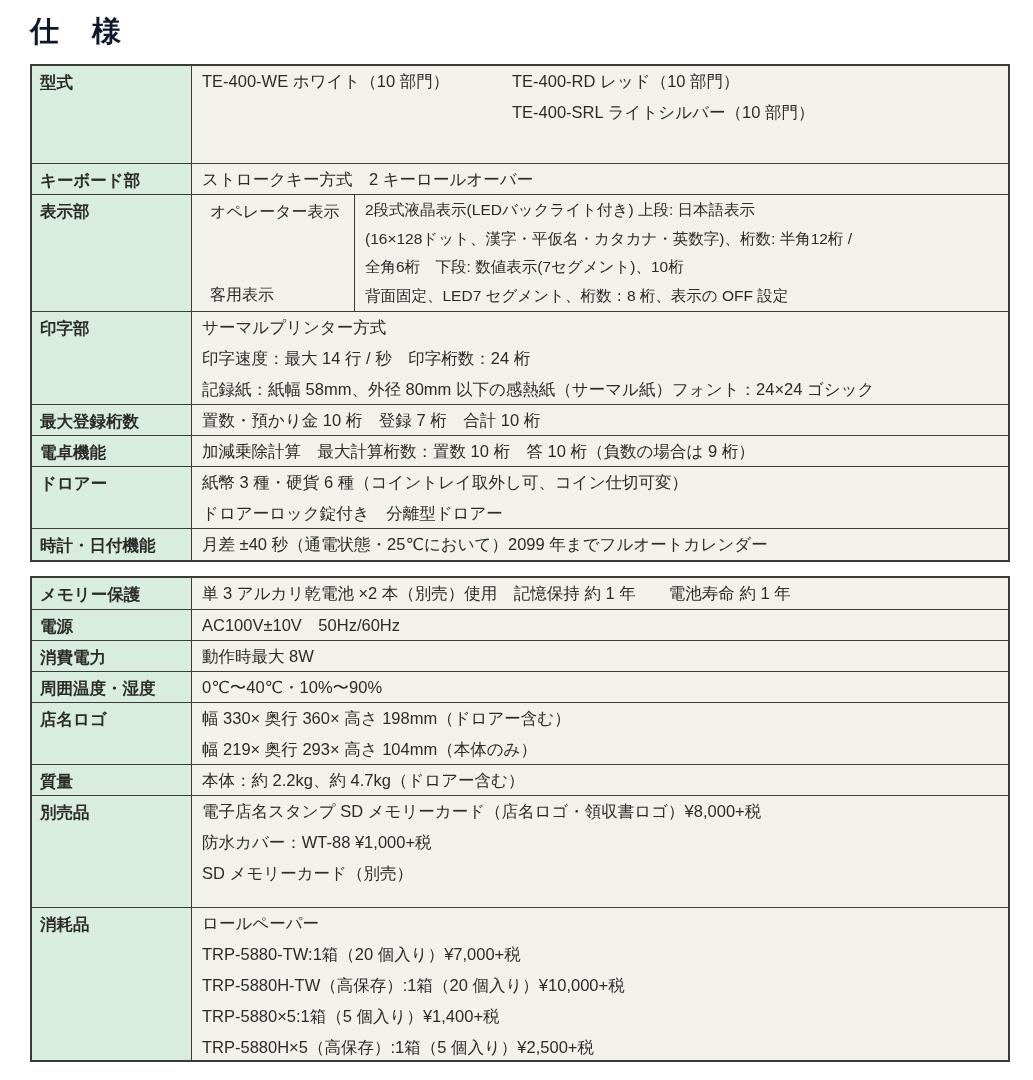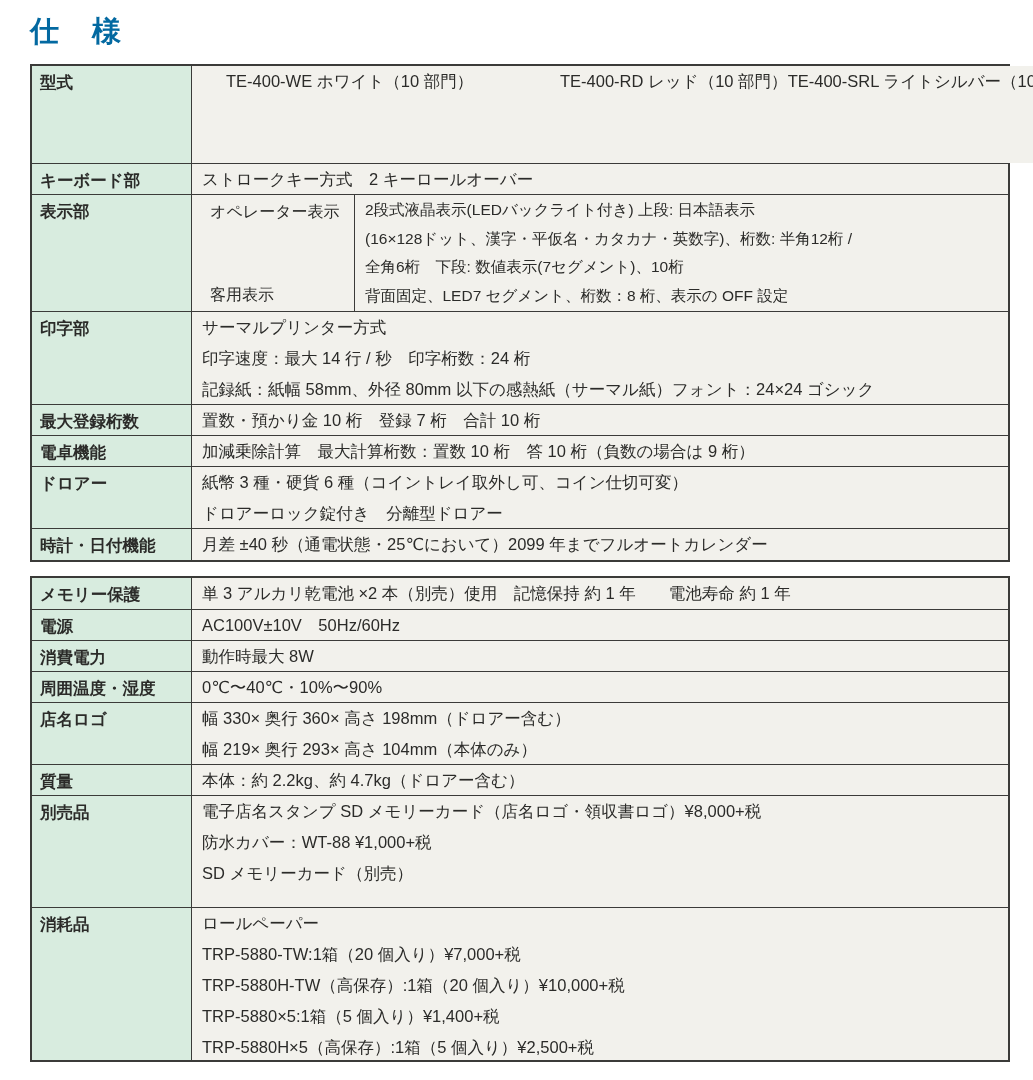--- a/index.html
+++ b/index.html
@@ -13,21 +13,21 @@
   body{
     font-family:"Liberation Sans","DejaVu Sans",sans-serif;
     color:var(--text);
     position:relative;
   }
   .page{position:absolute;left:30px;top:12px;width:980px;}
   .title{
     font-size:29px;
     font-weight:600;
     letter-spacing:2px;
-    color:#0369a1;
+    color:#0f172a;
     margin-bottom:12px;
   }
   .spec-table{
     width:980px;
     border:2px solid var(--border);
     background:var(--cellbg);
   }
   .spec-table + .spec-table{margin-top:14px;}
   .row{display:flex;width:100%;}
   .row + .row{border-top:1.5px solid var(--border);}
@@ -43,21 +43,21 @@
   .content{
     flex:1;
     background:var(--cellbg);
     padding:0 10px;
     font-size:16.5px;
     line-height:31px;
   }
   .content .line{white-space:nowrap;}
   
   .model-cols{display:flex;}
-  .model-col{display:flex;flex-direction:row;margin-left:24px;}
+  .model-col{display:flex;flex-direction:column;}
   .model-col.first{width:310px;}
   
   .display-wrap{flex:1;display:flex;background:var(--cellbg);}
   .sub-label-col{
     flex:0 0 163px;
     border-right:1.5px solid var(--border);
     display:flex;
     flex-direction:column;
     justify-content:space-between;
     padding:3px 6px 2px 18px;

